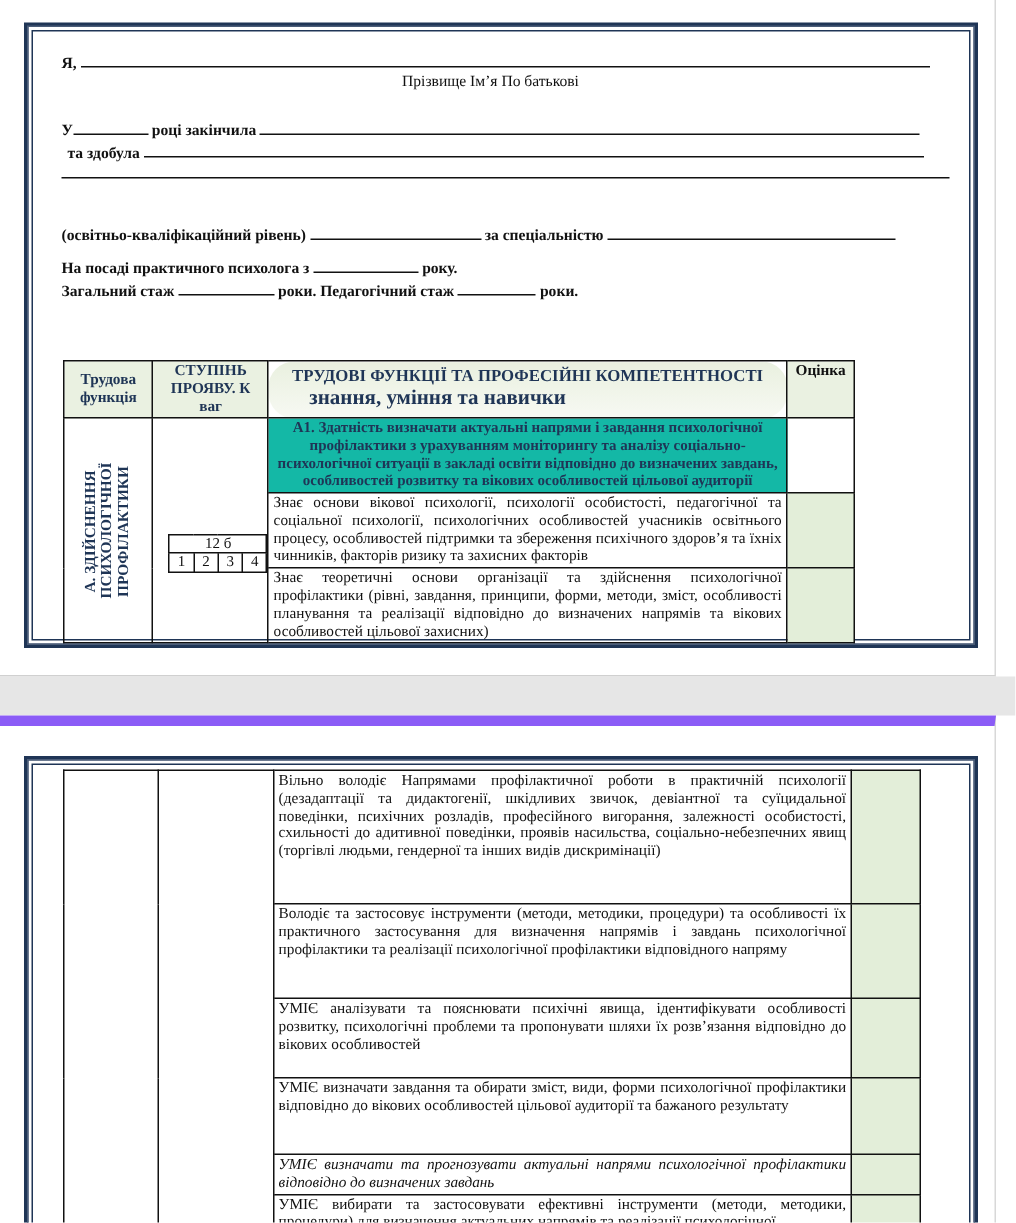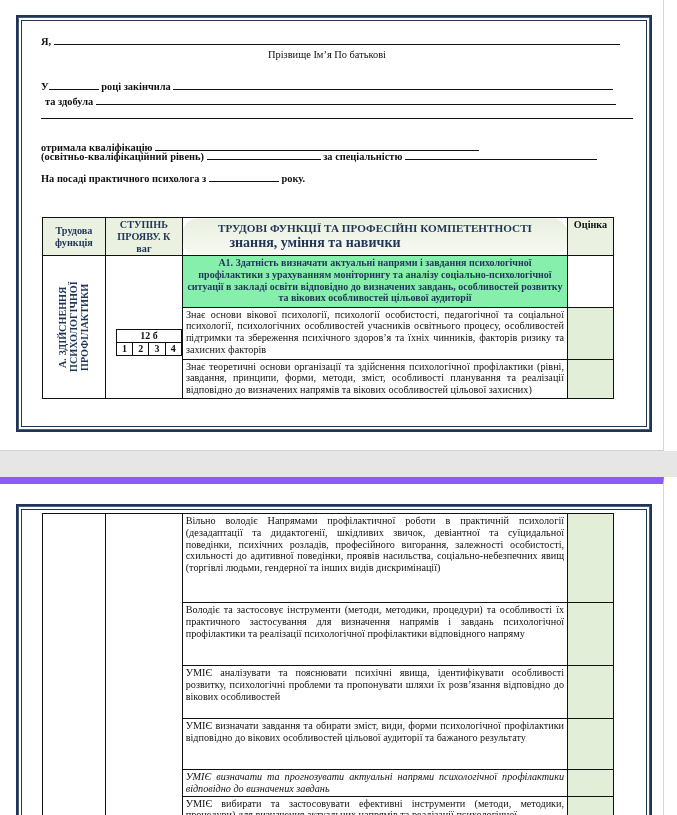--- a/index.html
+++ b/index.html
@@ -14,24 +14,24 @@
   .frame1 { left:16px; top:15px; width:630px; height:411px; }
   .frame2 { left:16px; top:20px; width:630px; height:330px; }
   .ln { position:absolute; font-size:10.4px; font-weight:bold; white-space:nowrap; }
   .ul { display:inline-block; border-bottom:1px solid #111; height:10px; vertical-align:baseline; }
   .caption { position:absolute; left:0; width:616px; text-align:center; font-size:10.4px; }
   table.comp { position:absolute; border-collapse:collapse; font-size:10.2px; }
   table.comp td { border:1px solid #111; padding:1px 3px; vertical-align:top; line-height:1.16; }
   .hdr { background:#eaf1e1; color:#1f3556; font-weight:bold; text-align:center; }
   .hdr-main { background:linear-gradient(#e9f0df,#f7f9f3); }
   .green { background:#e3eed9; }
-  .a1 { background:#86efac; color:#1f3556; font-weight:bold; text-align:center; }
+  .a1 { background:#14b8a6; color:#1f3556; font-weight:bold; text-align:center; }
   .just { text-align:justify;margin-top:18px; }
   .vert { writing-mode:vertical-rl; transform:rotate(180deg); color:#1f3556; font-weight:bold; font-size:10.2px; text-align:center; line-height:1.1; margin:auto; }
-  .kvag { border-collapse:collapse; font-size:10px; font-weight:bold; margin:0 auto; }
+  .kvag { border-collapse:collapse; font-size:10px; font-weight:normal; margin:0 auto; }
   .kvag td { border:1px solid #111 !important; padding:0 4px !important; text-align:center; line-height:1.1; vertical-align:middle !important; }
 </style>
 </head>
 <body>
 
 <div class="page page1">
   <div class="frame frame1">
     <div class="ln" style="left:22px;top:16px;">
       <span>Я,</span>
       <span class="ul" style="width:566px;"></span>
@@ -43,28 +43,28 @@
     </div>
     <div class="ln" style="left:26px;top:76px;">
       <span>та здобула </span><span class="ul" style="width:520px;"></span>
     </div>
     <div class="ln" style="left:22px;top:90px;">
       <span class="ul" style="width:592px;"></span>
     </div>
     <div class="ln" style="left:22px;top:107px;margin-top:24px;">
       <span>(освітньо-кваліфікаційний рівень) </span><span class="ul" style="width:114px;"></span><span> за  спеціальністю </span><span class="ul" style="width:192px;"></span>
     </div>
-    <div class="ln" style="left:22px;top:122px;">
-      <span>отримала кваліфікацію </span><span class="ul" style="width:324px;"></span>
-    </div>
     <div class="ln" style="left:22px;top:153px;">
       <span>На посаді  практичного психолога з </span><span class="ul" style="width:70px;"></span><span> року.</span>
     </div>
+    <div class="ln" style="left:22px;top:168px;">
+      <span>Загальний  стаж </span><span class="ul" style="width:64px;"></span><span> роки. Педагогічний  стаж </span><span class="ul" style="width:52px;"></span><span> роки.</span>
+    </div>
 
-    <table class="comp" style="left:23px;top:199px;width:572px;">
+    <table class="comp" style="left:23px;top:222px;width:528px;">
       <colgroup>
           <col style="width:63px">
           <col style="width:77px">
           <col style="width:386px">
           <col style="width:46px">
         </colgroup>
       <tbody>
           <tr>
         <td class="hdr" style="vertical-align:middle;">Трудова функція</td>
         <td class="hdr" style="vertical-align:middle;">СТУПІНЬ ПРОЯВУ. К ваг</td>

